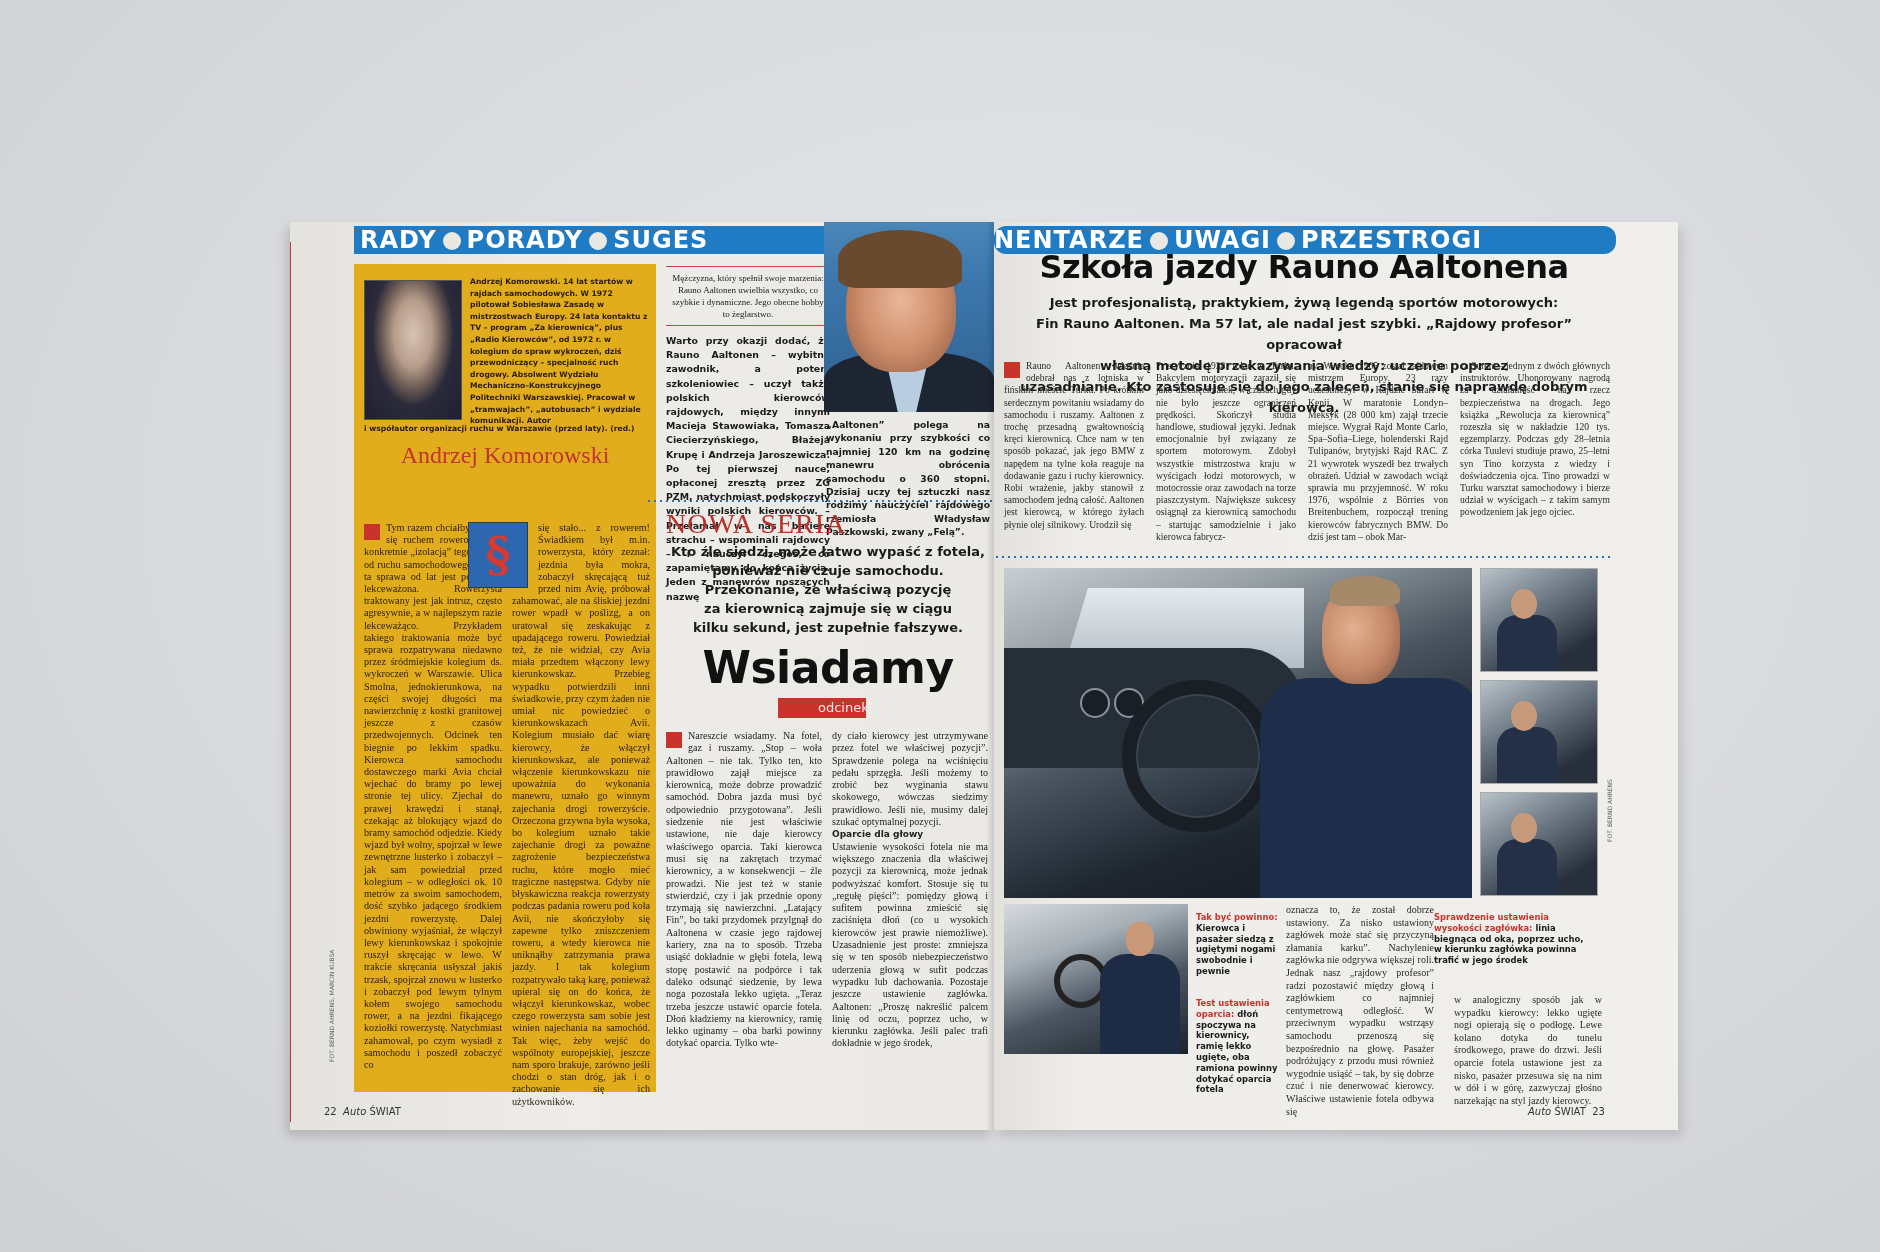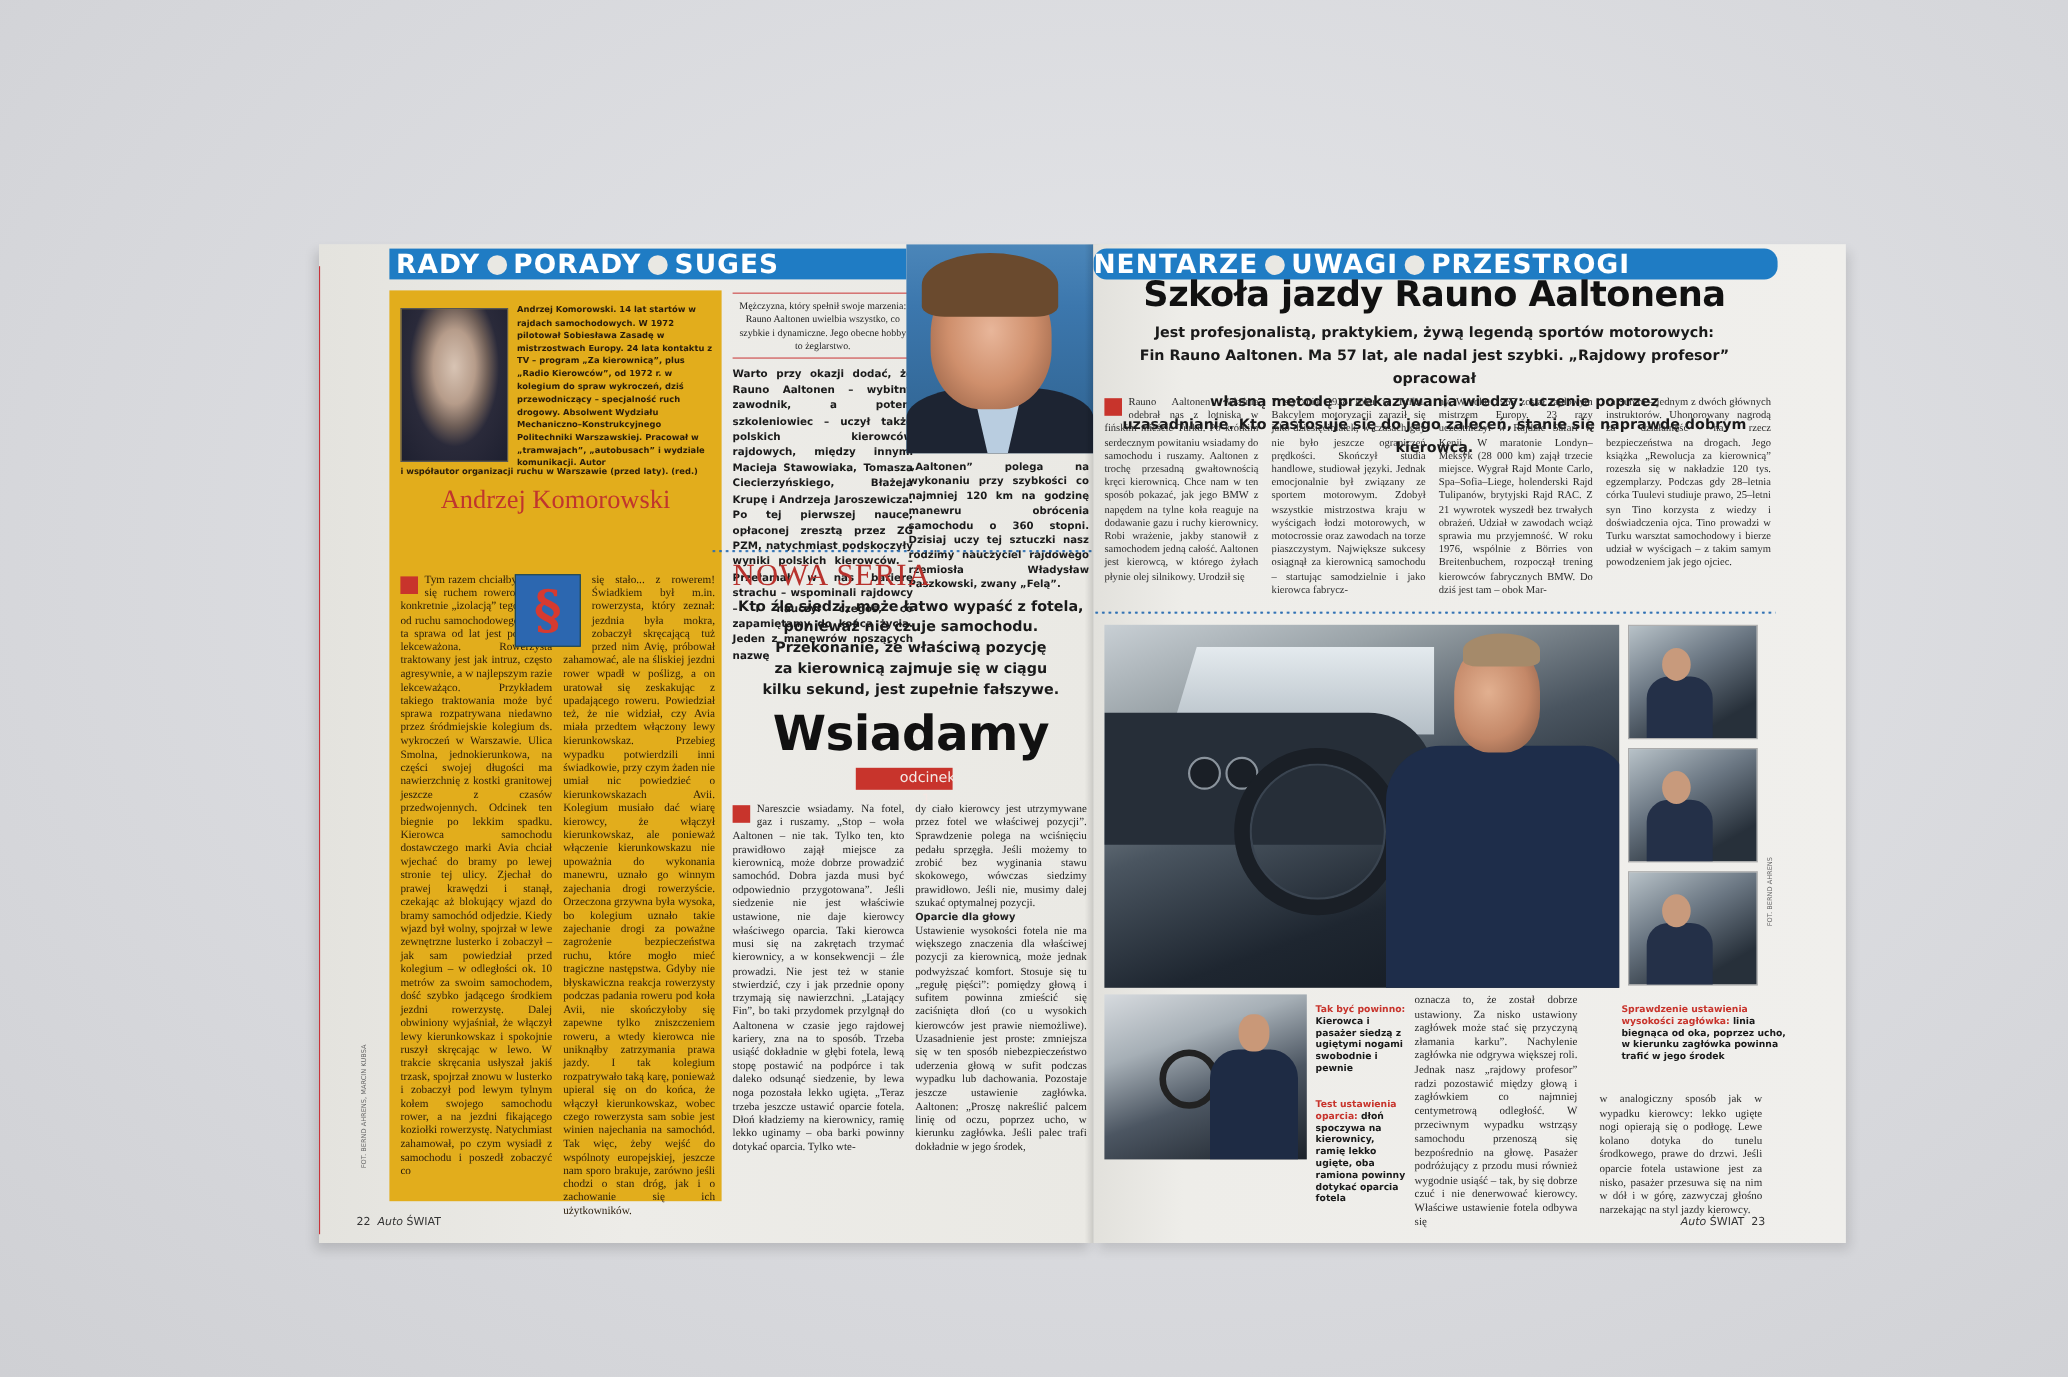--- a/index.html
+++ b/index.html
@@ -208,21 +208,21 @@
       <span class="red">Tak być powinno:</span>
       <span>Kierowca i pasażer siedzą z ugiętymi nogami swobodnie i pewnie</span>
     </div>
     <div class="tip" style="left:202px; top:776px; width:82px;">
       <span class="red">Test ustawienia oparcia:</span>
       <span>dłoń spoczywa na kierownicy, ramię lekko ugięte, oba ramiona powinny dotykać oparcia fotela</span>
     </div>
 
     <div class="r-bot-cols" style="left:292px; width:148px;">oznacza to, że został dobrze ustawiony. Za nisko ustawiony zagłówek może stać się przyczyną złamania karku”. Nachylenie zagłówka nie odgrywa większej roli. Jednak nasz „rajdowy profesor” radzi pozostawić między głową i zagłówkiem co najmniej centymetrową odległość. W przeciwnym wypadku wstrząsy samochodu przenoszą się bezpośrednio na głowę. Pasażer podróżujący z przodu musi również wygodnie usiąść – tak, by się dobrze czuć i nie denerwować kierowcy. Właściwe ustawienie fotela odbywa się</div>
 
-    <div class="tip" style="left:480px; top:690px; width:150px;">
+    <div class="tip" style="left:440px; top:690px; width:150px;">
       <span class="red">Sprawdzenie ustawienia wysokości zagłówka:</span>
       <span>linia biegnąca od oka, poprzez ucho, w kierunku zagłówka powinna trafić w jego środek</span>
     </div>
     <div class="r-bot-cols" style="left:460px; top:772px; width:148px;">w analogiczny sposób jak w wypadku kierowcy: lekko ugięte nogi opierają się o podłogę. Lewe kolano dotyka do tunelu środkowego, prawe do drzwi. Jeśli oparcie fotela ustawione jest za nisko, pasażer przesuwa się na nim w dół i w górę, zazwyczaj głośno narzekając na styl jazdy kierowcy.</div>
 
     <div class="folio" style="left:534px; top:884px;">
       <i>Auto</i> <span>ŚWIAT</span>&nbsp;&nbsp;<span>23</span>
     </div>
   </div>
 </div>

